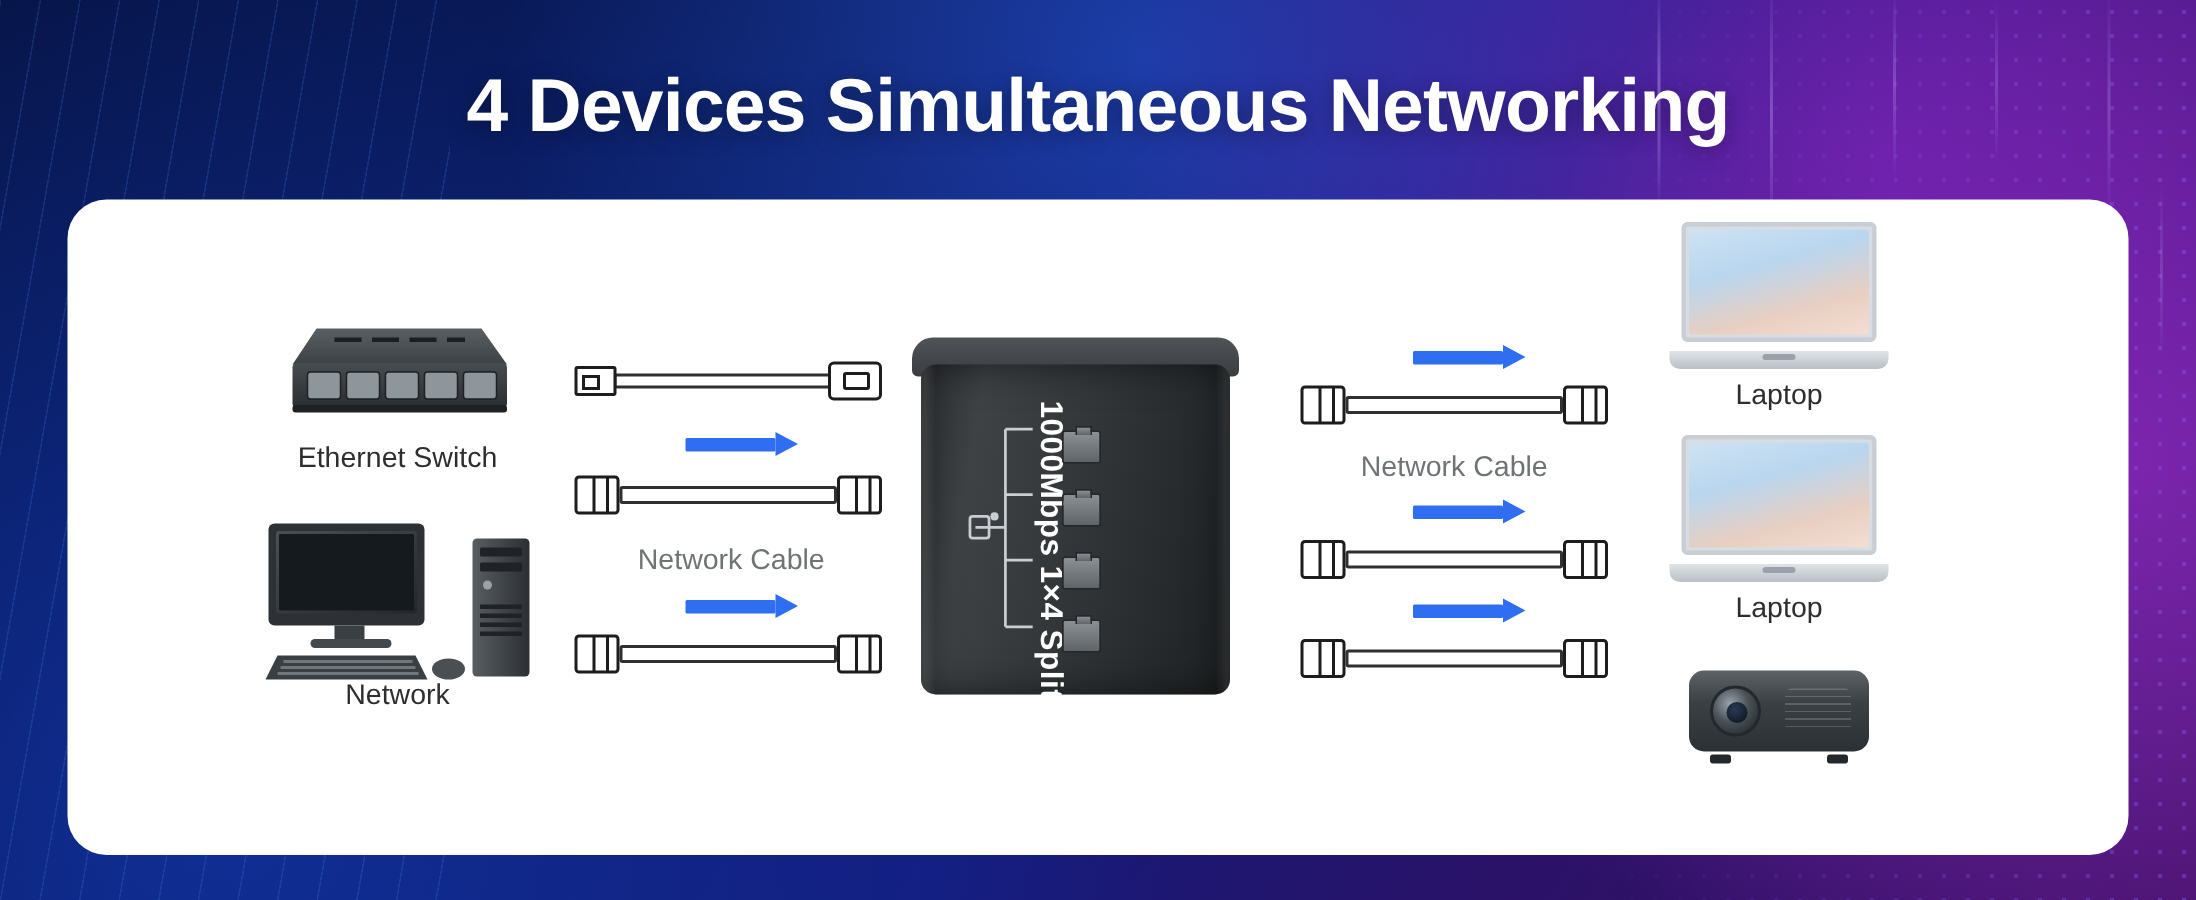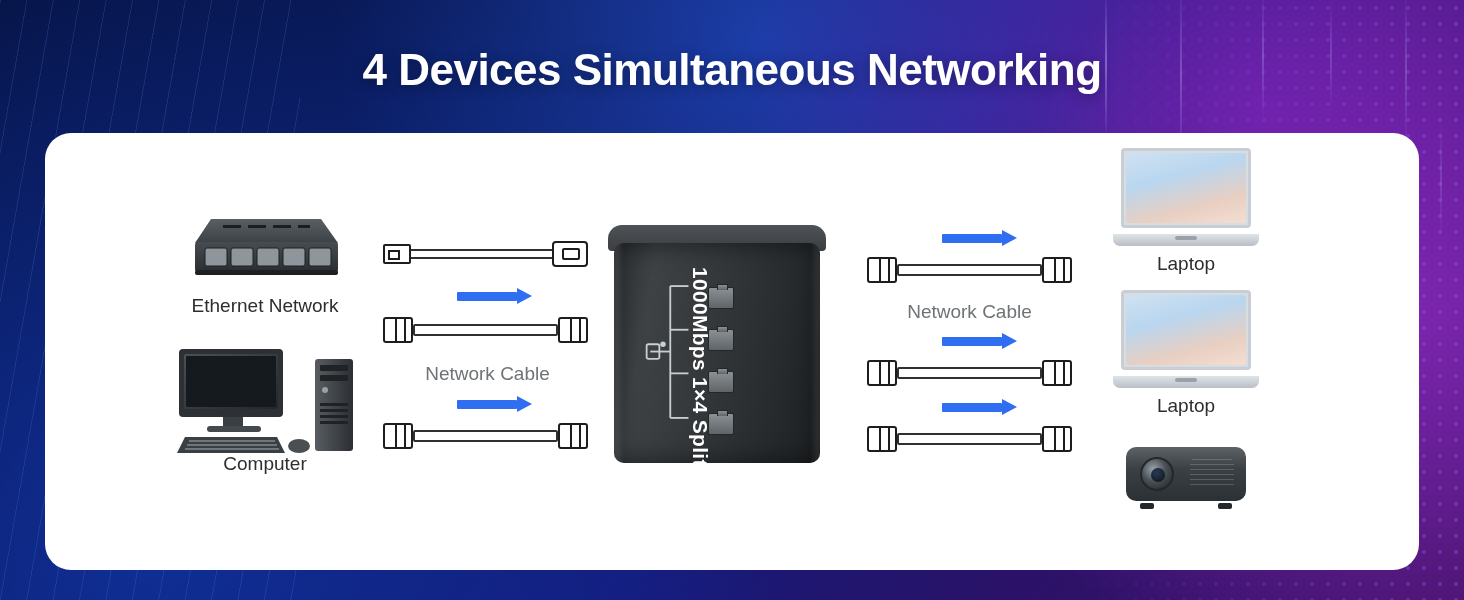--- a/index.html
+++ b/index.html
@@ -28,21 +28,21 @@
   .bg-lines{position:absolute;inset:0;opacity:.55;}
   .bg-vlines{position:absolute;left:0;top:0;width:300px;height:600px;
     background-image:repeating-linear-gradient(100deg, rgba(90,150,255,.16) 0 1px, rgba(0,0,0,0) 1px 26px);
   }
   .streak{position:absolute;width:2px;border-radius:2px;
     background:linear-gradient(to bottom, rgba(255,255,255,0), rgba(200,180,255,.85), rgba(255,255,255,0));}
 
   
   .headline{
     position:absolute;left:0;right:0;top:38px;text-align:center;
-    color:#ffffff;font-size:44px;line-height:64px;font-weight:bold;
+    color:#ffffff;font-size:50px;line-height:64px;font-weight:bold;
     letter-spacing:-0.5px;
     text-shadow:0 3px 14px rgba(0,0,0,.35);
   }
 
   
   .card{
     position:absolute;left:45px;top:133px;width:1374px;height:437px;
     background:#ffffff;border-radius:26px;
   }
 
@@ -174,21 +174,21 @@
         <g>
           <rect x="12" y="35" width="22" height="18" rx="2" fill="#8e959b" stroke="#1d2124"></rect>
           <rect x="38" y="35" width="22" height="18" rx="2" fill="#8e959b" stroke="#1d2124"></rect>
           <rect x="64" y="35" width="22" height="18" rx="2" fill="#8e959b" stroke="#1d2124"></rect>
           <rect x="90" y="35" width="22" height="18" rx="2" fill="#8e959b" stroke="#1d2124"></rect>
           <rect x="116" y="35" width="22" height="18" rx="2" fill="#8e959b" stroke="#1d2124"></rect>
         </g>
         <rect x="2" y="57" width="143" height="5" fill="#1d2124" rx="2"></rect>
       </svg>
     </div>
-    <div class="lbl" style="left:120px;top:162px;width:200px;">Ethernet Network</div>
+    <div class="lbl" style="left:120px;top:162px;width:200px;">Ethernet Switch</div>
 
     <div class="pc-wrap">
       <svg width="185" height="115" viewBox="0 0 185 115">
         <defs>
           <linearGradient id="mon" x1="0" y1="0" x2="1" y2="1">
             <stop offset="0" stop-color="#4b5055"></stop>
               <stop offset="1" stop-color="#23272a"></stop>
           </linearGradient>
           <linearGradient id="twr" x1="0" y1="0" x2="1" y2="0">
             <stop offset="0" stop-color="#585d62"></stop>
@@ -216,21 +216,21 @@
         <rect x="147" y="30" width="28" height="6" rx="1" fill="#1f2326"></rect>
         <circle cx="152" cy="45" r="3" fill="#9aa1a7"></circle>
         <g fill="#1f2326">
           <rect x="147" y="58" width="28" height="3"></rect>
             <rect x="147" y="64" width="28" height="3"></rect>
           <rect x="147" y="70" width="28" height="3"></rect>
             <rect x="147" y="76" width="28" height="3"></rect>
         </g>
       </svg>
     </div>
-    <div class="lbl" style="left:130px;top:320px;width:180px;">Computer</div>
+    <div class="lbl" style="left:130px;top:320px;width:180px;">Network</div>
 
     <div class="usbcable" style="left:338px;top:108px;width:205px;">
       <div class="body"></div>
       <div class="usbA"></div>
       <div class="usbB"></div>
     </div>
 
     <div class="arrow" style="left:412px;top:155px;width:75px;">
       <div class="shaft" style="width:60px;"></div>
         <div class="head" style="left:60px;"></div>

